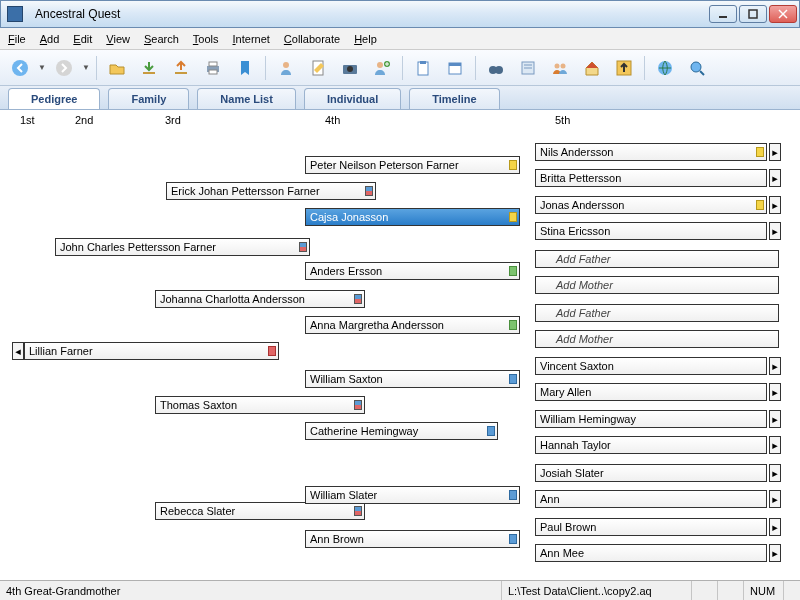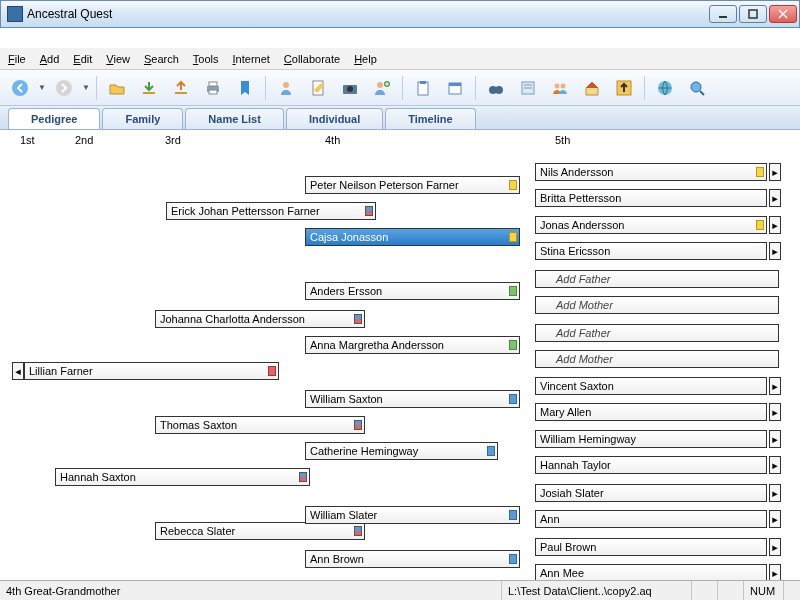--- a/index.html
+++ b/index.html
@@ -1,36 +1,36 @@
 <!DOCTYPE html>
 <html><head>
 <meta charset="utf-8">
 <style>
 * { box-sizing: border-box; margin: 0; padding: 0; font-family: Tahoma, sans-serif; font-size: 11px; }
 body { background: #fff; width: 800px; height: 600px; overflow: hidden; }
 
 .titlebar { height: 28px; background: linear-gradient(#f5f9fc,#dbe9f7 45%,#c5dcf0); border: 1px solid #6a8bb0; display:flex; align-items:center; padding:0 2px; }
 .titlebar .icon { width:16px; height:16px; background:#3b6fa8; border:1px solid #24466d; margin:0 4px; }
-.titlebar .title { flex:1; color:#000; font-size:12px; }
+.titlebar .title { flex:1; color:#000; font-size:12px;margin-left:8px; }
 .winbtns { display:flex; gap:2px; }
 .winbtn { width:28px; height:18px; border:1px solid #5f7ea3; border-radius:3px; background:linear-gradient(#eaf3fb,#cfe2f3); display:flex; align-items:center; justify-content:center; }
 .winbtn.close { background:linear-gradient(#f2a3a0,#de5f57); border-color:#b43c35; }
 .winbtn svg { width:10px; height:10px; }
 
-.menubar { height:22px; background:#f2f2f2; border-bottom:1px solid #ccc; display:flex; align-items:center; padding:0 8px; gap:14px;margin-top:20px; }
+.menubar { height:22px; background:#f2f2f2; border-bottom:1px solid #ccc; display:flex; align-items:center; padding:0 8px; gap:14px; }
 .menubar span { text-decoration:underline; text-decoration-color:transparent; }
 .menubar span::first-letter { text-decoration:underline; }
 
 .toolbar { height:36px; background:linear-gradient(#fafcff,#e5edf7); border-bottom:1px solid #b6c7da; display:flex; align-items:center; padding:0 6px; gap:4px; }
 .tbtn { width:28px; height:28px; border:1px solid transparent; border-radius:3px; display:flex; align-items:center; justify-content:center; }
 .tsep { width:1px; height:24px; background:#c0cede; margin:0 2px; }
 .tbtn svg { width:18px; height:18px; }
 
 .tabs { height:24px; background:linear-gradient(#e8eff8,#d0dff0); border-bottom:1px solid #9bb3cf; display:flex; align-items:flex-end; padding:0 8px; }
-.tab { padding:4px 22px; border:1px solid #9bb3cf; border-bottom:none; border-radius:4px 4px 0 0; background:linear-gradient(#f3f7fc,#dfe9f5); margin-right:2px; font-weight:bold; color:#2a4b7c; }
+.tab { padding:4px 22px; border:1px solid #9bb3cf; border-bottom:none; border-radius:4px 4px 0 0; background:linear-gradient(#f3f7fc,#dfe9f5); margin-right:8px; font-weight:bold; color:#2a4b7c; }
 .tab.active { background:#fff; }
 
 .chart { position:relative; width:800px; height:460px; background:#fff; }
 .genlbl { position:absolute; top:4px; font-size:11px; }
 
 .pbox { position:absolute; height:18px; border:1px solid #333; background:linear-gradient(#fff,#f0f0f0); display:flex; align-items:center; padding:0 4px; overflow:hidden; white-space:nowrap; }
 .pbox.sel { background:linear-gradient(#5aa3e0,#2a7dc9); color:#fff; }
 .pbox .ind { position:absolute; right:2px; top:3px; width:8px; height:10px; }
 .pbox .ind.b { background:#5b9bd5; border:1px solid #2f6aa0; }
 .pbox .ind.y { background:#f5d547; border:1px solid #b89a1c; }
@@ -229,22 +229,22 @@
   <div class="genlbl" style="left:165px">3rd</div>
   <div class="genlbl" style="left:325px">4th</div>
   <div class="genlbl" style="left:555px">5th</div>
 
   <div class="arrow" style="left:12px;top:232px">◂</div>
   <div class="pbox" style="left:24px;top:232px;width:255px">
       <span>Lillian Farner</span>
       <span class="ind r"></span>
     </div>
 
-  <div class="pbox" style="left:55px;top:338px;width:255px">
-      <span>Hannah Saxton</span>
+  <div class="pbox" style="left:55px;top:128px;width:255px">
+      <span>John Charles Pettersson Farner</span>
       <span class="ind m"></span>
     </div>
 
   <div class="pbox" style="left:166px;top:72px;width:210px">
       <span>Erick Johan Pettersson Farner</span>
       <span class="ind m"></span>
     </div>
   <div class="pbox" style="left:155px;top:180px;width:210px">
       <span>Johanna Charlotta Andersson</span>
       <span class="ind m"></span>

